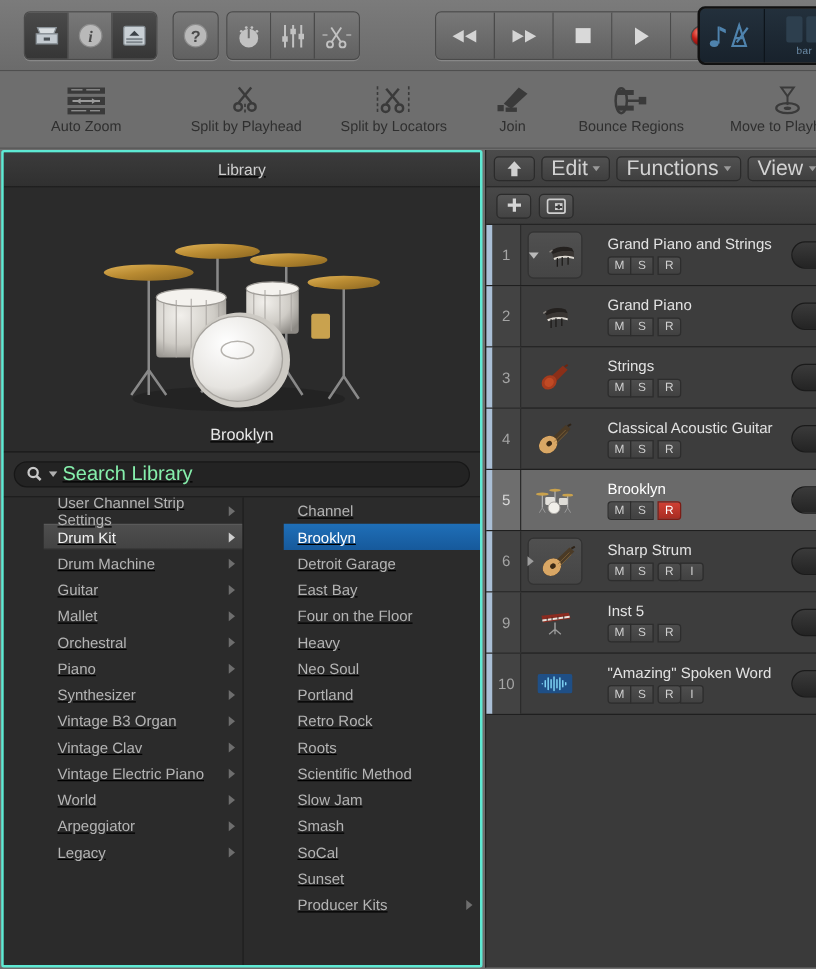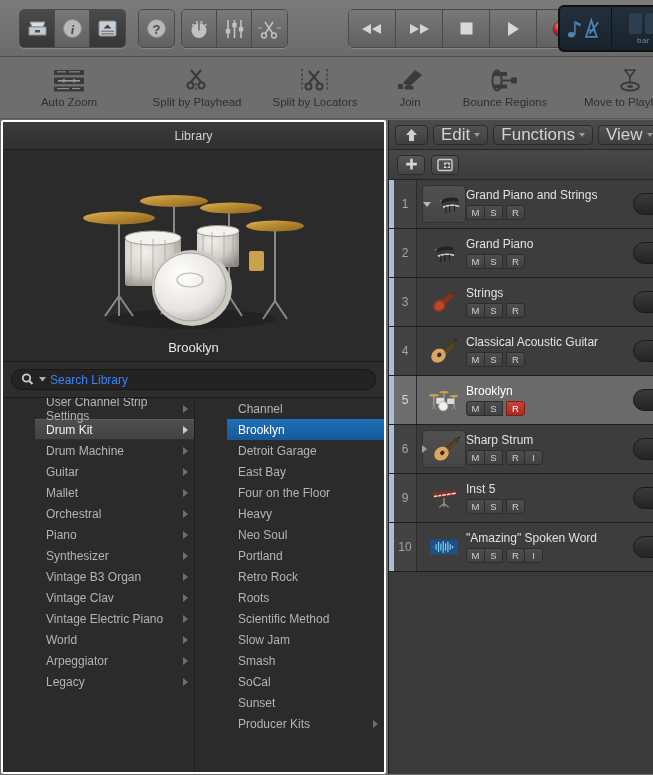--- a/index.html
+++ b/index.html
@@ -88,23 +88,24 @@
     flex: 0 0 auto;
   }
   .t2icon { height: 26px; display: flex; align-items: flex-end; }
   .t2lbl { font-size: 11.5px; color: #2f2f2f; white-space: nowrap; }
 
   
   .library {
     position: absolute; top: 120px; left: 1px;
     width: 385px; height: 654px;
     background: #2a2a2a;
-    border: 2px solid #ffffff;
+    border: 2px solid #5eead4;
     border-radius: 2px;
     overflow: hidden;
+    text-decoration: underline;
   }
   .lib-title {
     height: 28px;
     background: linear-gradient(#3b3b3b, #303030);
     border-bottom: 1px solid #1c1c1c;
     display: flex; align-items: center; justify-content: center;
     font-size: 12.5px; color: #cfcfcf;
   }
   .lib-preview {
     height: 212px;
@@ -125,21 +126,21 @@
     border-bottom: 1px solid #1a1a1a;
   }
   .lib-search {
     flex: 1; height: 21px;
     background: #232323;
     border: 1px solid #171717;
     border-radius: 11px;
     display: flex; align-items: center; gap: 4px;
     padding: 0 9px;
   }
-  .lib-search-ph { font-size: 12px; color: #3b82f6; }
+  .lib-search-ph { font-size: 16px; color: #86efac; }
   .lib-cols { display: flex; height: calc(100% - 28px - 212px - 36px); }
   .lib-col {
     overflow: hidden;
     background: #2b2b2b;
   }
   .lib-col-1 { width: 193px; border-right: 1px solid #1d1d1d; }
   .lib-col-2 { width: 190px; }
   .lib-row {
     height: 21px;
     display: flex; align-items: center;
@@ -258,21 +259,21 @@
   .disc-tri.down {
     border-top: 5px solid #b9b9b9;
     border-left: 4px solid transparent;
     border-right: 4px solid transparent;
   }
   .disc-tri.right {
     border-left: 5px solid #9e9e9e;
     border-top: 4px solid transparent;
     border-bottom: 4px solid transparent;
   }
-  .track-meta { margin-left: 0; display: flex; flex-direction: column; gap: 3px; }
+  .track-meta { margin-left: 20px; display: flex; flex-direction: column; gap: 3px; }
   .track-name { font-size: 12px; color: #e2e2e2; white-space: nowrap; }
   .track-row.selected .track-name { color: #ffffff; }
   .msr { display: flex; }
   .msr-btn {
     width: 19px; height: 15px;
     background: linear-gradient(#4e4e4e, #414141);
     border: 1px solid #2d2d2d;
     margin-right: -1px;
     display: flex; align-items: center; justify-content: center;
     font-size: 9.5px; color: #d0d0d0;

